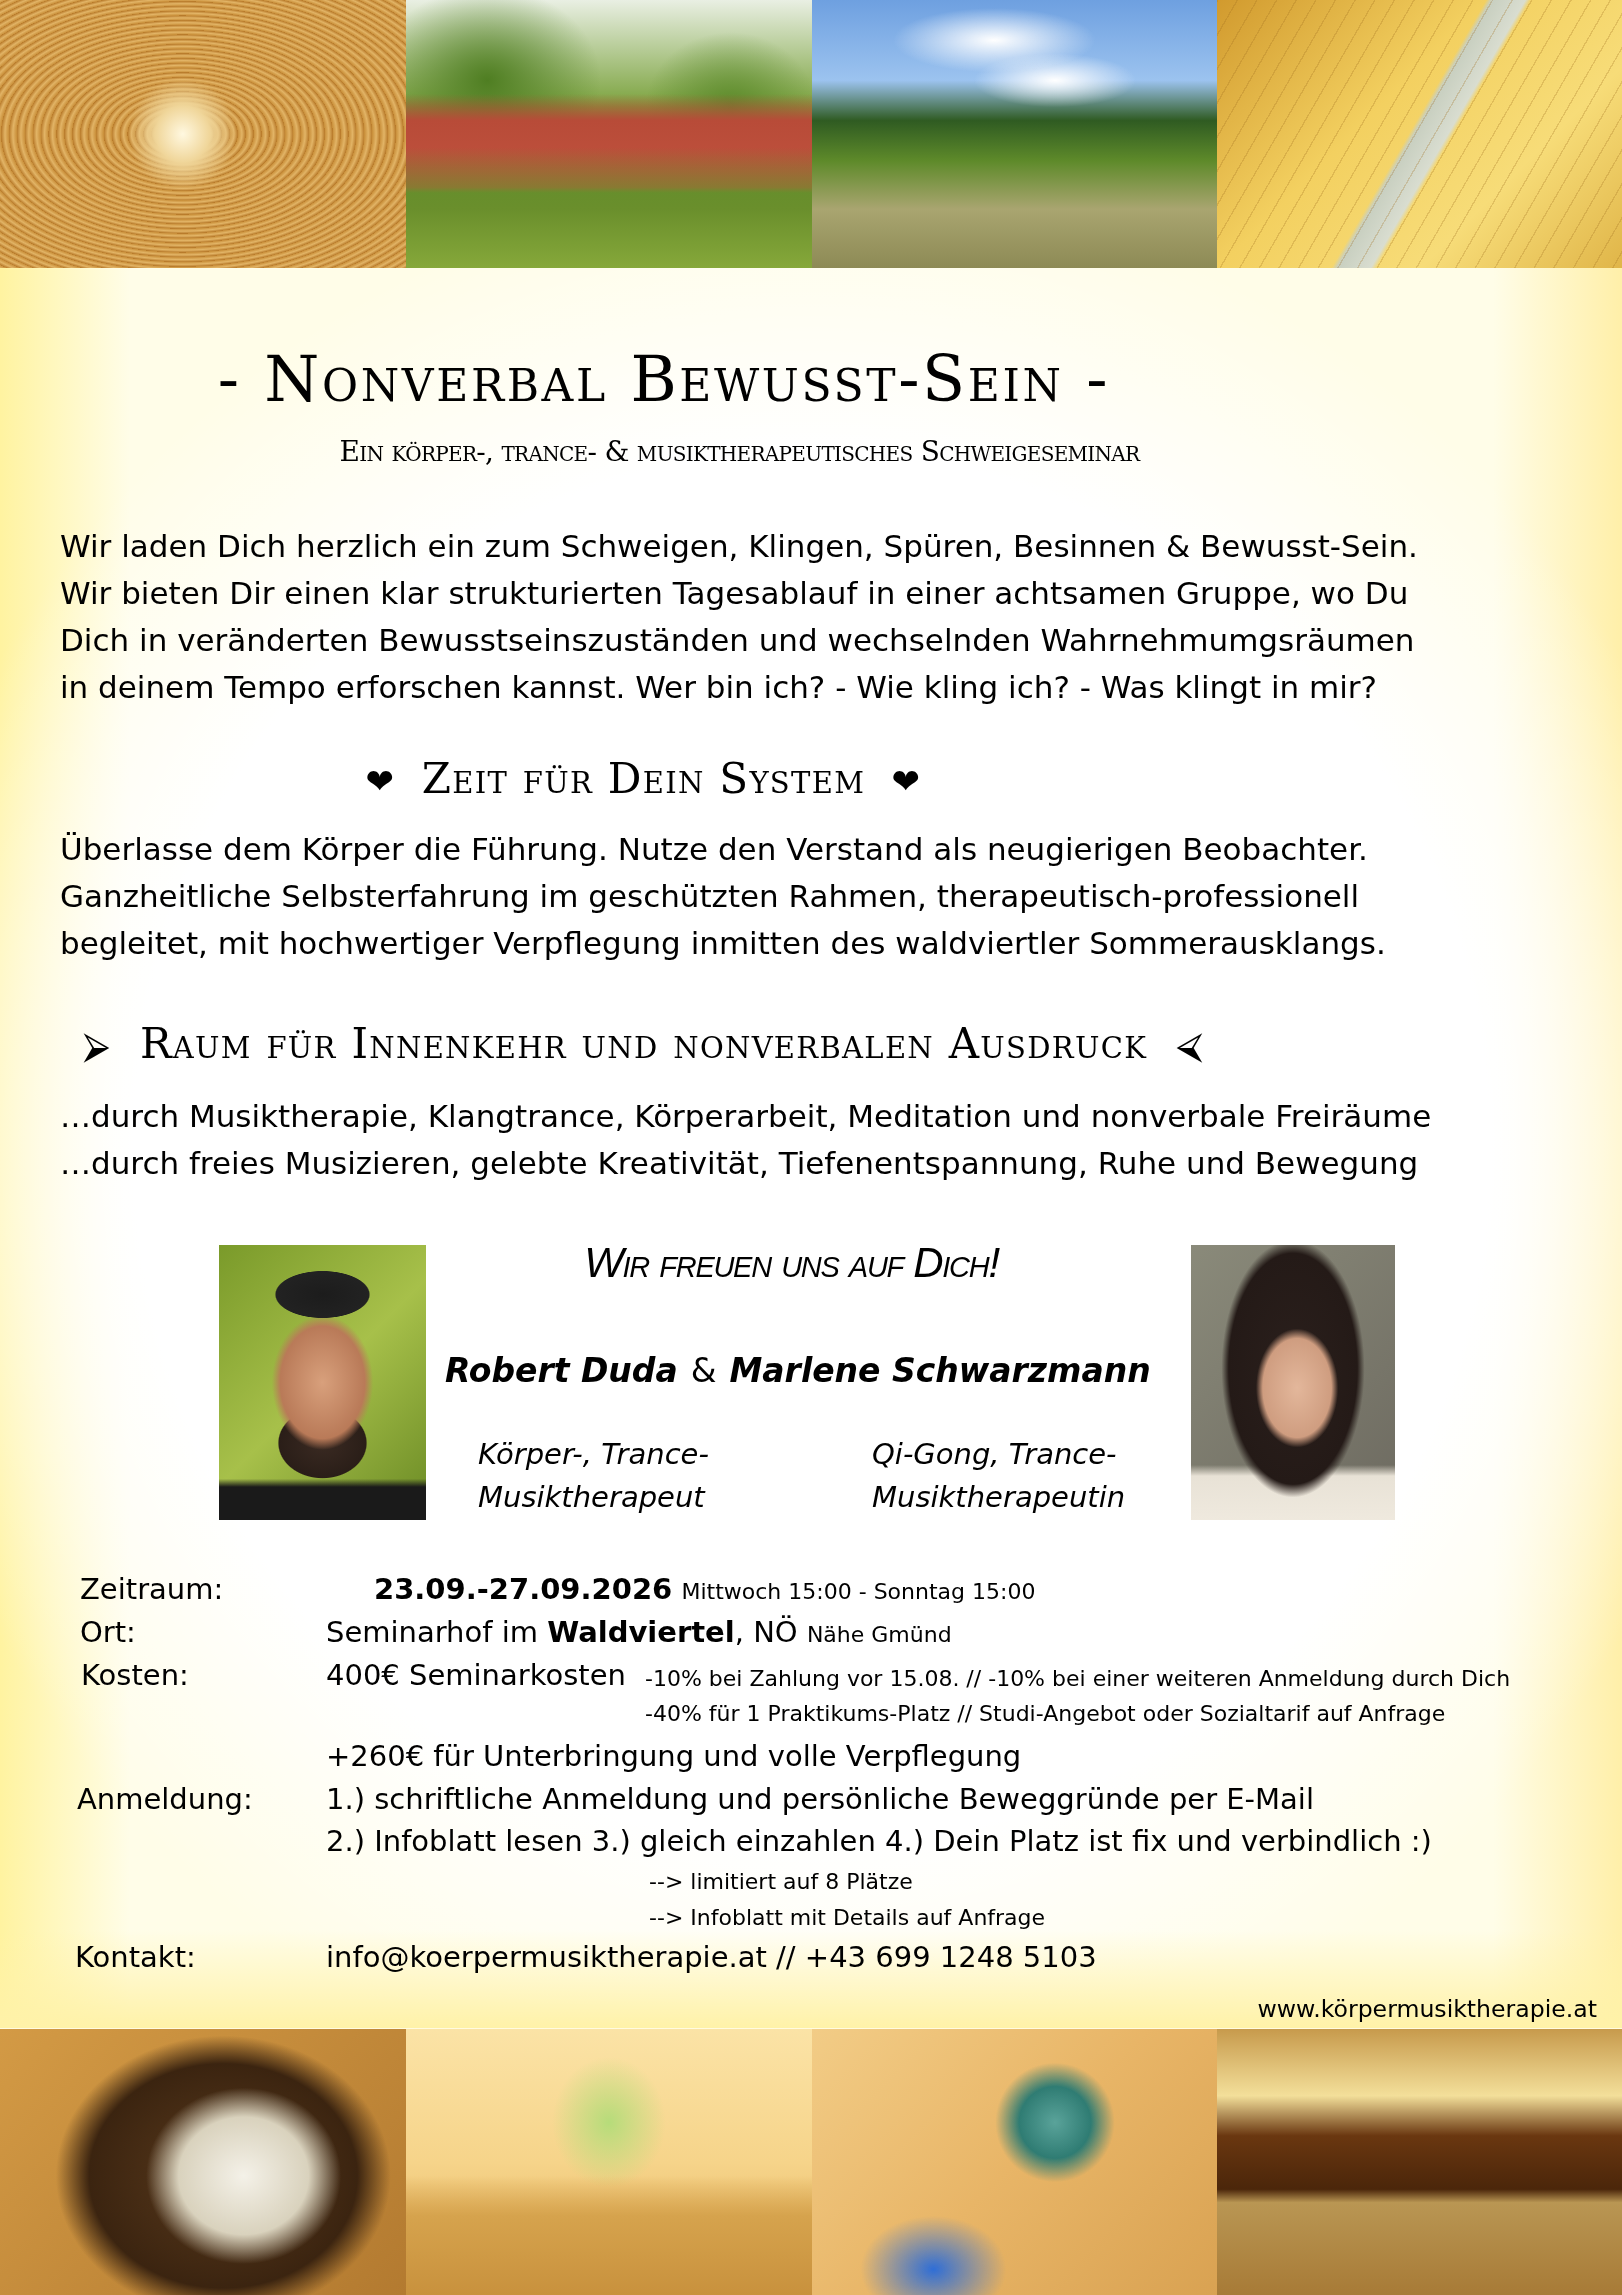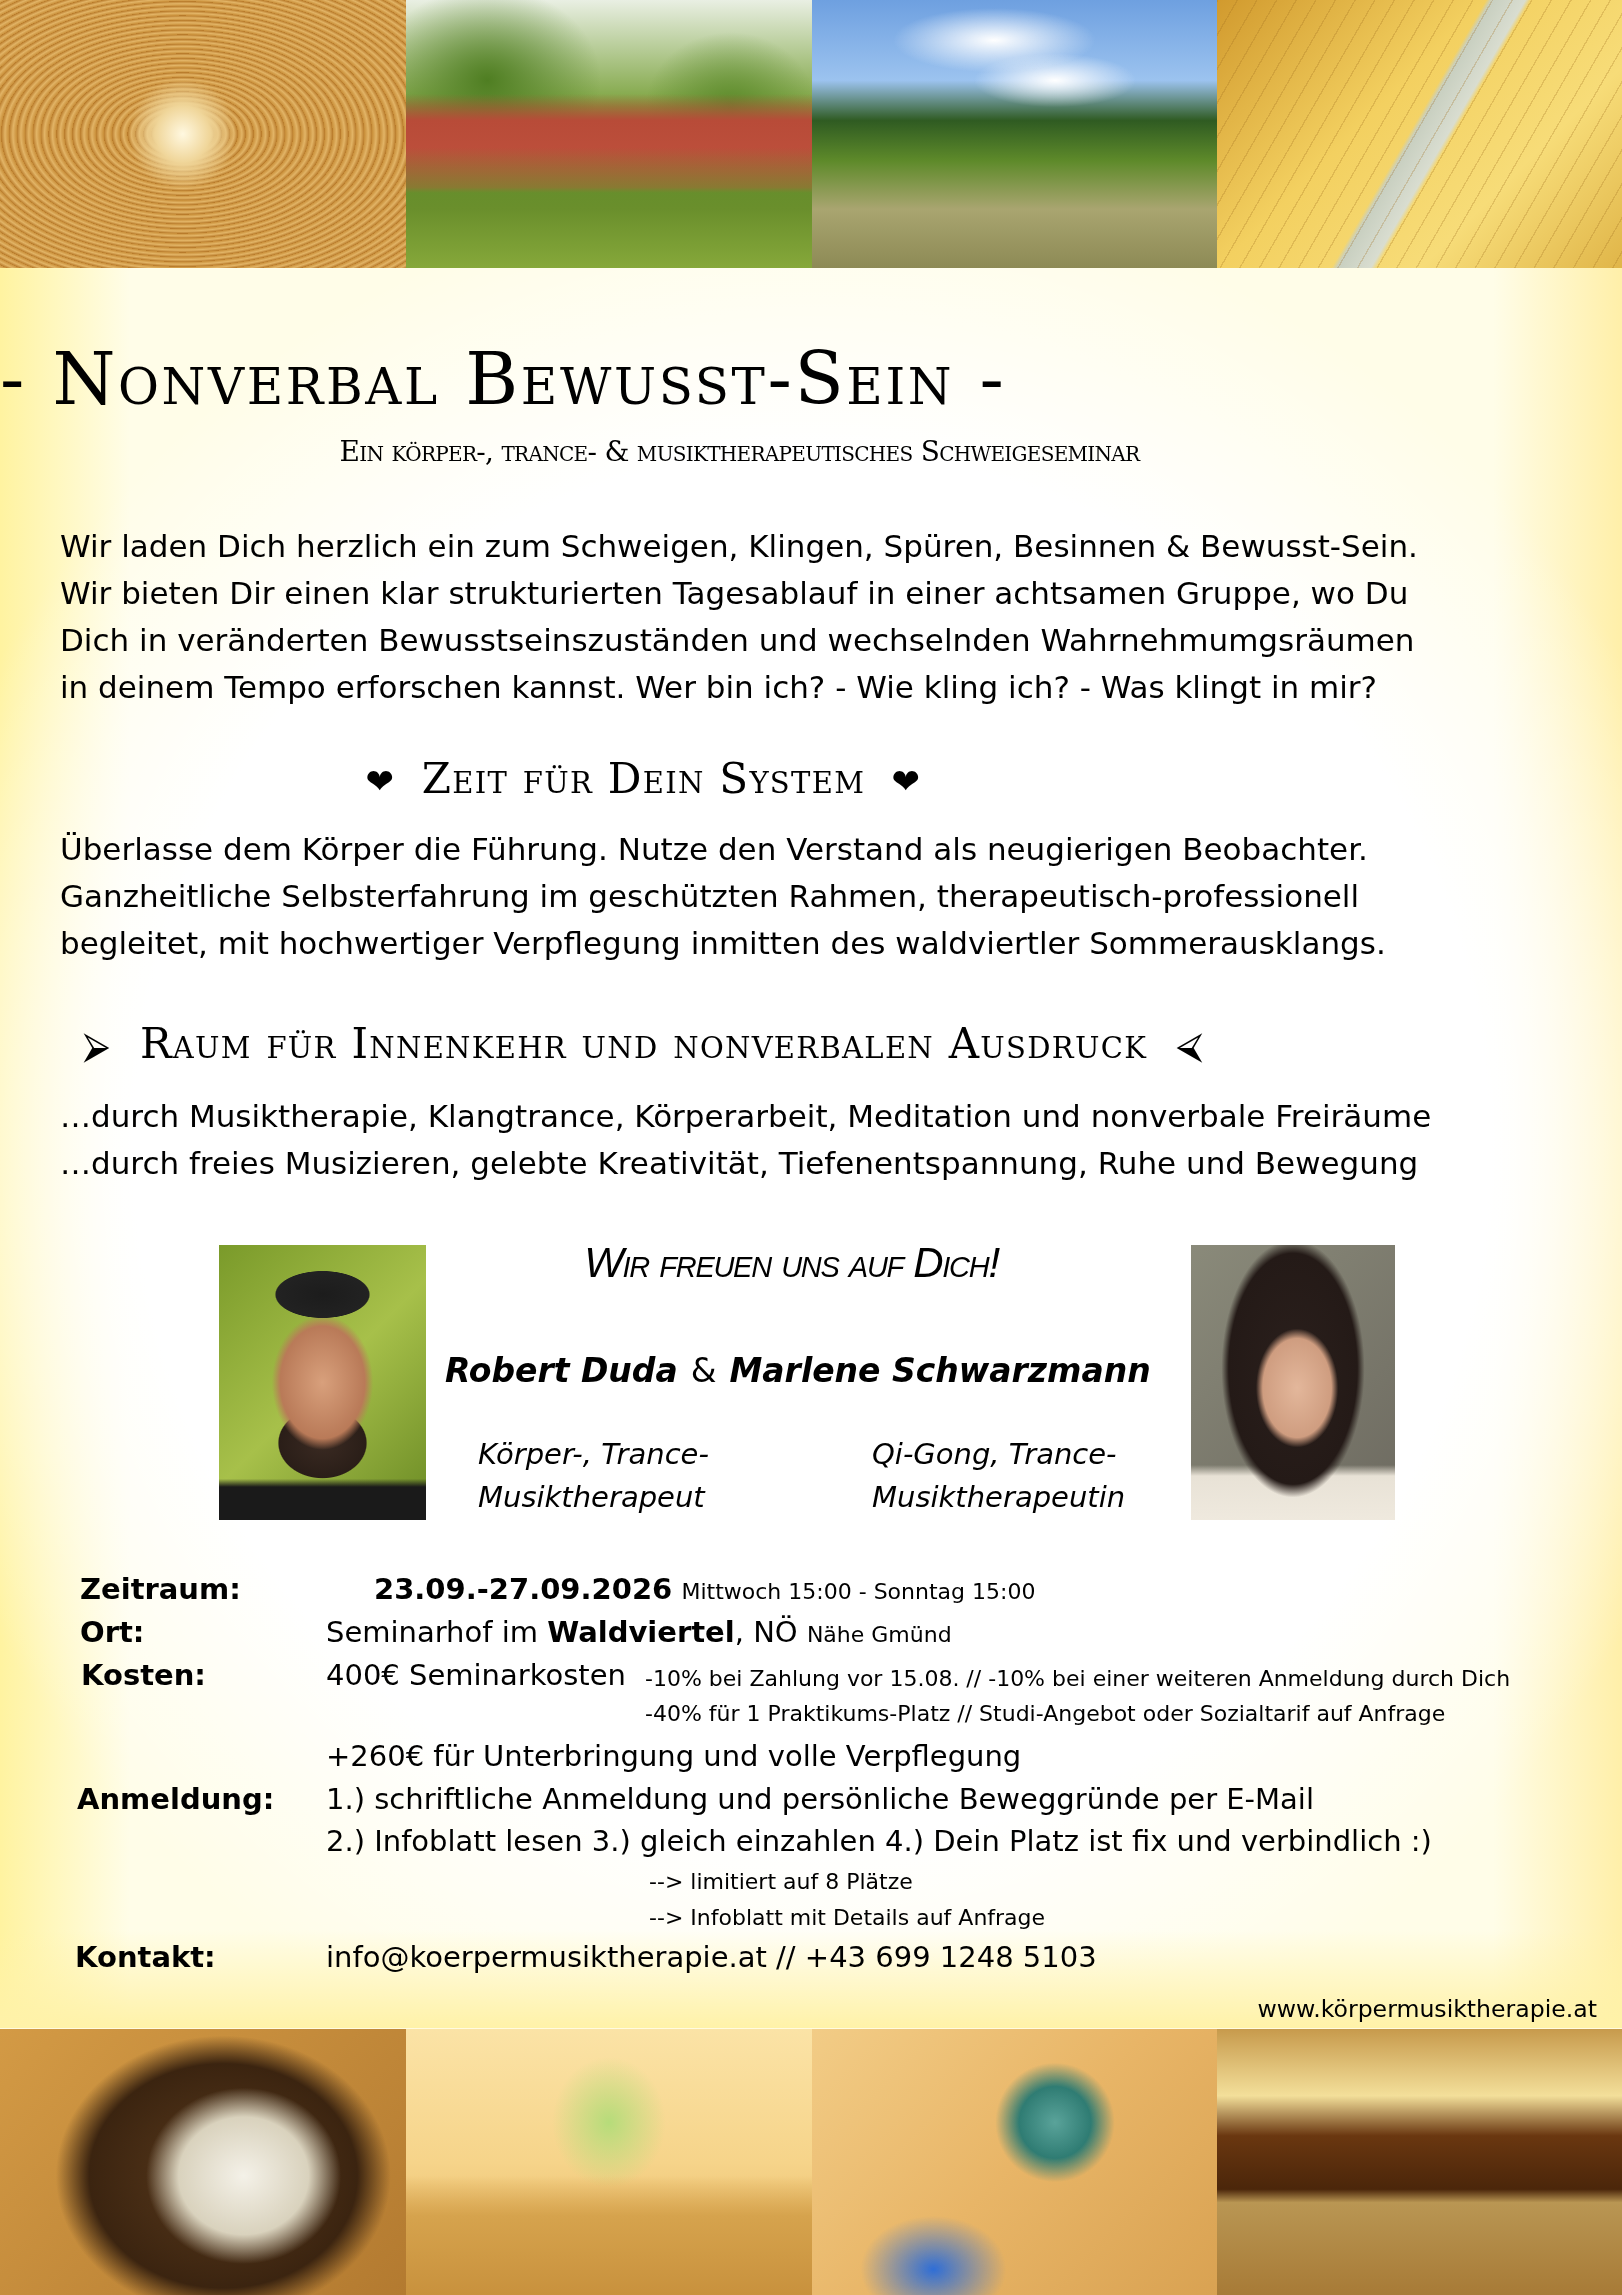--- a/index.html
+++ b/index.html
@@ -45,22 +45,22 @@
       linear-gradient(180deg, #c79a4c 0%, #f3df9a 25%, #6a3710 40%, #4b260a 60%, #b99653 65%, #a77a36 100%); }
   
   .panel { position:absolute; left:0; top:268px; width:1623px; height:1760px;
     background:
       radial-gradient(ellipse 58% 55% at 50% 50%, #ffffff 72%, rgba(255,255,255,0) 100%),
       linear-gradient(90deg,#fff3a0 0%, #fffde8 8%, #fffde8 92%, #ffefa8 100%);
   }
   .panel::after { content:""; position:absolute; left:0; right:0; bottom:0; height:98px;
     background:linear-gradient(180deg, rgba(255,246,180,0) 0%, #fff2a8 100%); }
   
-  .title { position:absolute; left:0; width:1328px; top:327px; 
-    font-family:"DejaVu Serif", serif; font-variant:small-caps; font-size:72px; letter-spacing:2.6px; line-height:105px; }
+  .title { position:absolute; left:0; width:1328px; top:327px; text-align:center;
+    font-family:"DejaVu Serif", serif; font-variant:small-caps; font-size:63px; letter-spacing:2.6px; line-height:105px; }
   .subtitle { position:absolute; left:0; width:1479px; top:429px; text-align:center;
     font-family:"DejaVu Serif", serif; font-variant:small-caps; font-size:28px; line-height:46px; letter-spacing:-0.7px; }
   .body-text { position:absolute; left:60px; width:1518px; font-size:31px; line-height:47px; }
   .section-head { position:absolute; left:0; width:1287px; text-align:center;
     font-family:"DejaVu Serif", serif; font-variant:small-caps; font-size:42px; line-height:52px; letter-spacing:1.3px; }
   .line { white-space:nowrap; }
   
   .portrait { position:absolute; overflow:hidden; }
   .portrait.robert { left:219px; top:1245px; width:207px; height:275px;
     background:
@@ -75,21 +75,21 @@
       radial-gradient(ellipse 45% 60% at 50% 45%, #2a1f1c 0%, #241a17 70%, rgba(0,0,0,0) 78%),
       linear-gradient(180deg, rgba(0,0,0,0) 0%, rgba(0,0,0,0) 80%, #e8e2d6 84%, #efe9de 100%),
       linear-gradient(135deg,#8a8a7a,#6d6a60); }
   .welcome { position:absolute; left:458px; width:667px; top:1237px; text-align:center;
     font-family:Liberation Sans, sans-serif; font-variant:small-caps; font-style:italic; font-size:42px; line-height:52px; letter-spacing:-1.3px; }
   .names { position:absolute; left:445px; top:1345px; width:733px; font-size:33px; line-height:52px; font-style:italic; white-space:nowrap; }
   .names b { font-weight:bold; }
   .names .amp { font-weight:normal; font-style:normal; margin:0 13px; }
   .role { position:absolute; font-size:29px; font-style:italic; line-height:43px; }
   
-  .dl { position:absolute; font-weight:bold; font-size:29px; line-height:39px; }
+  .dl { position:absolute; font-weight:normal; font-size:29px; line-height:39px; }
   .dv { position:absolute; left:326px; font-size:29px; line-height:39px; white-space:nowrap; }
   .dv .small { font-size:22px; }
   .dsmall { position:absolute; font-size:22px; line-height:33px; white-space:nowrap; }
   .website { position:absolute; right:26px; top:1993px; font-size:23.6px; line-height:33px; }
 </style>
 </head>
 <body>
 
 <div class="strip top">
   <div class="photo p-wood-spiral"></div>

